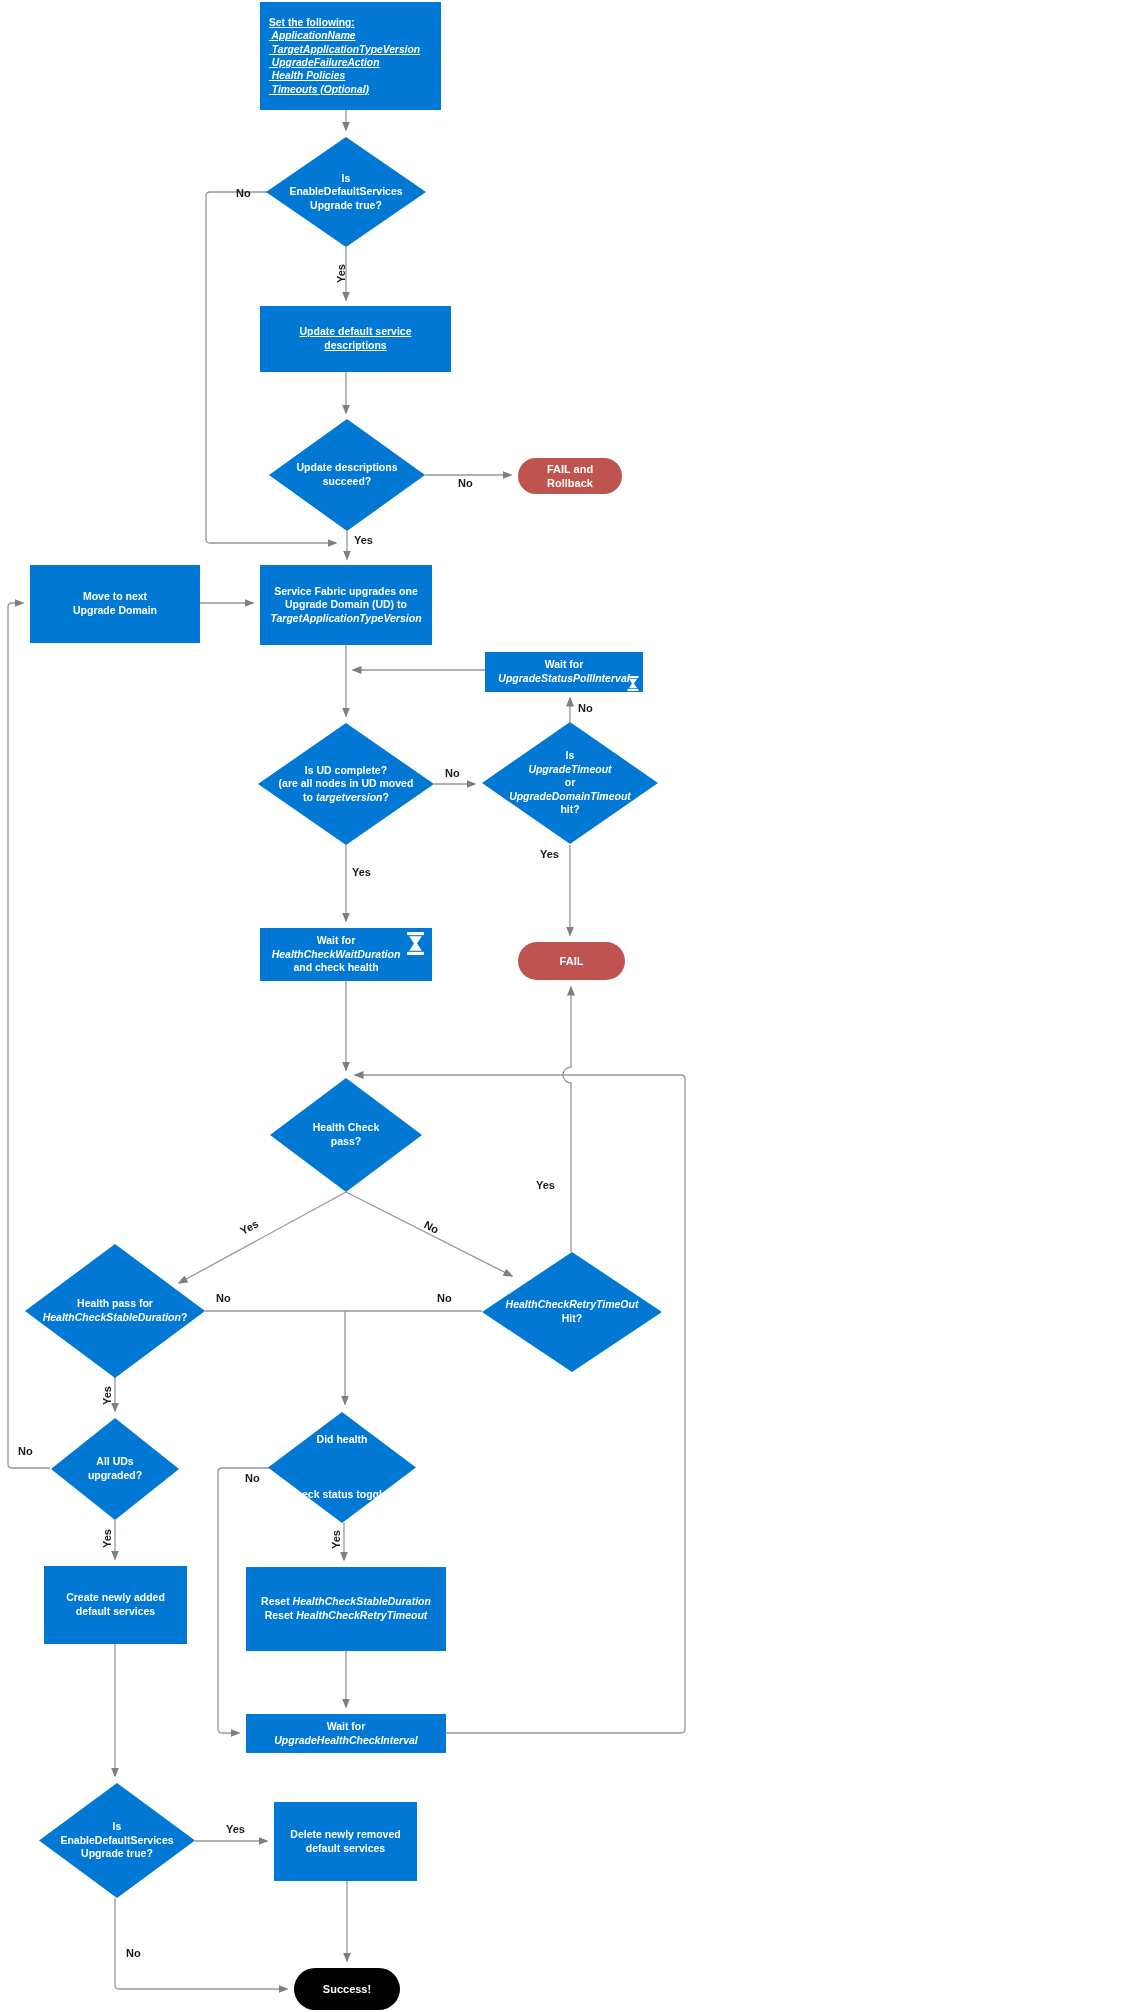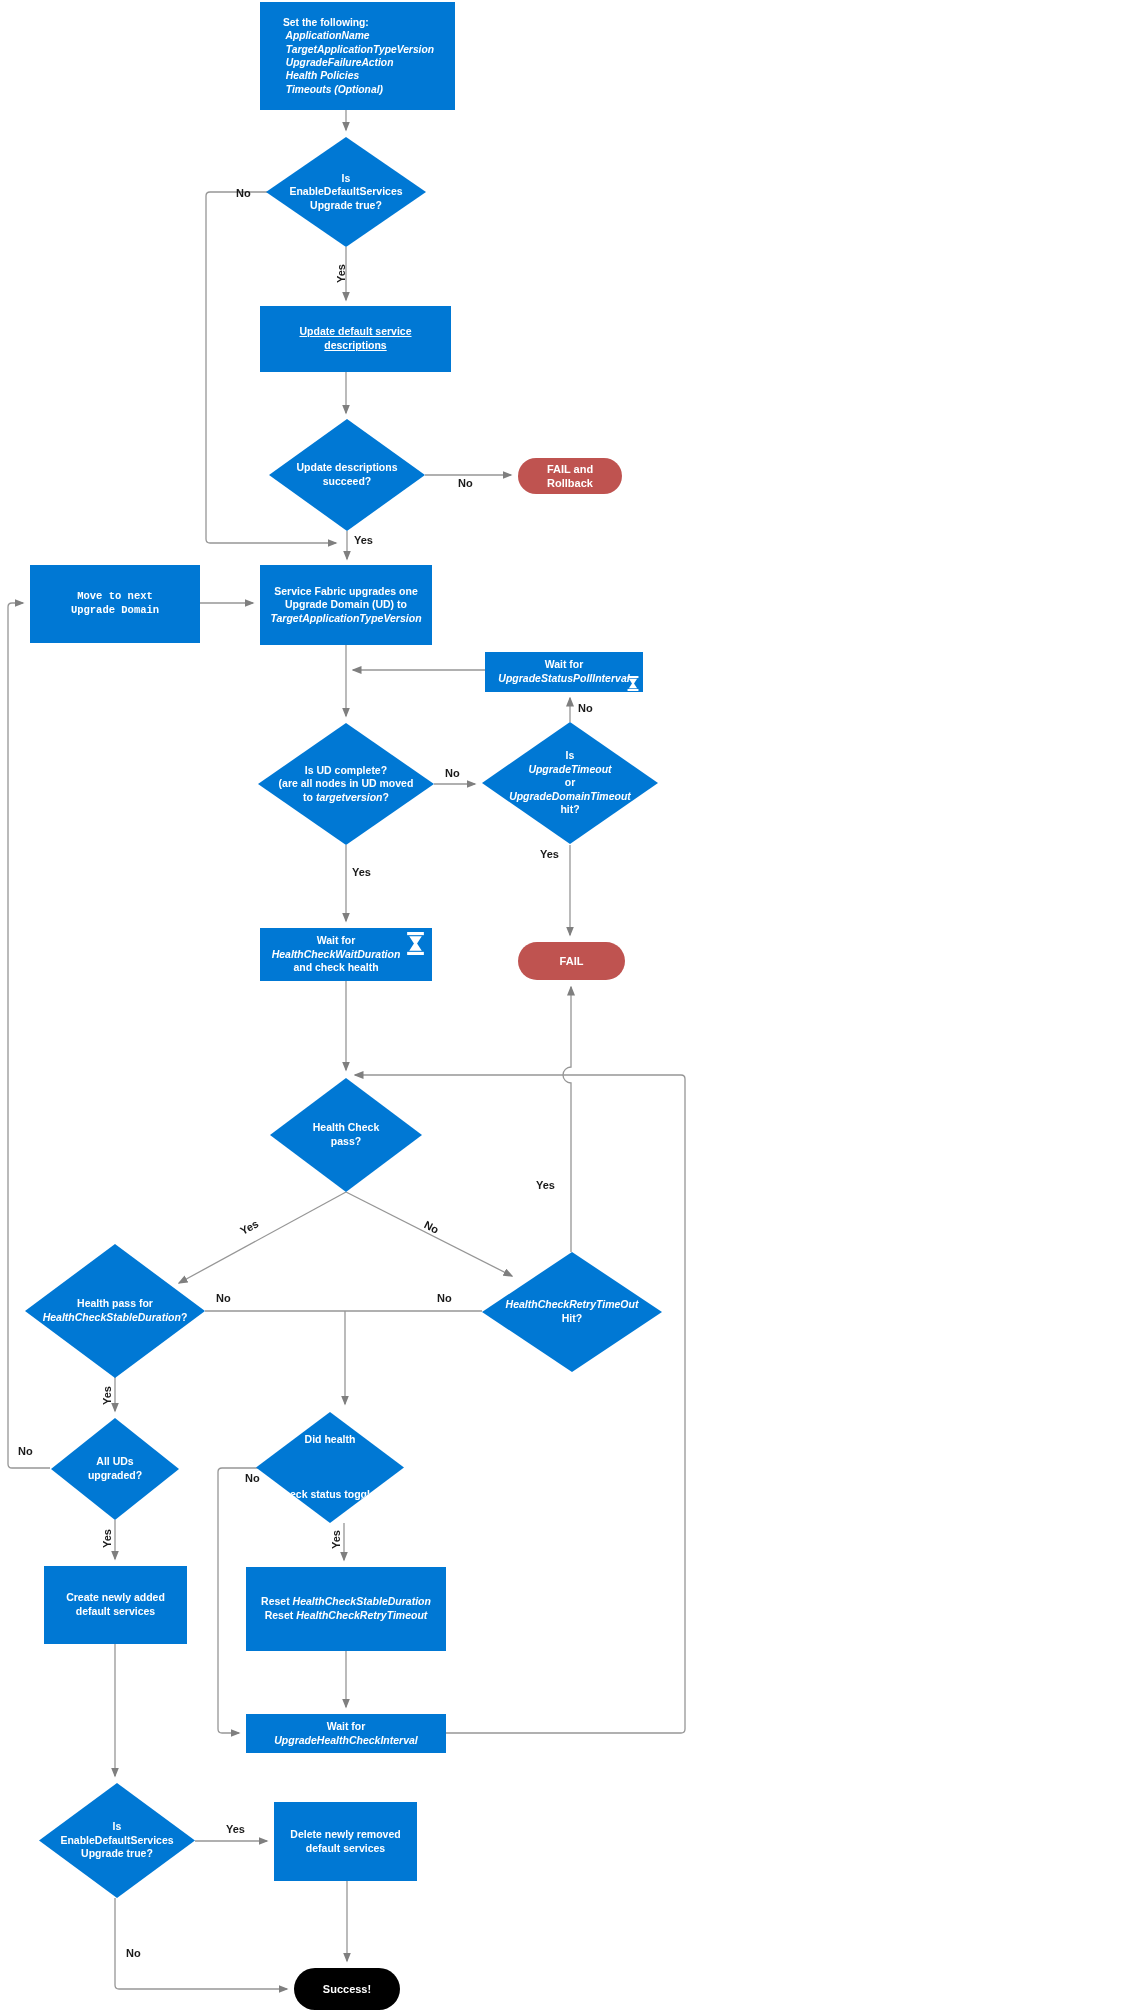--- a/index.html
+++ b/index.html
@@ -10,21 +10,21 @@
   .node{position:absolute;color:#ffffff;font-weight:bold;display:flex;flex-direction:column;
         align-items:center;justify-content:center;text-align:center;
         font-size:10.5px;line-height:1.3;}
   .node > div{white-space:pre;}
   .proc{background:#0078D4;}
   .diamond{background:#0078D4;clip-path:polygon(50% 0,100% 50%,50% 100%,0 50%);}
   .pill{border-radius:999px;font-size:11px;}
   .red{background:#BF5350;}
   .green{background:#000000;}
   .it{font-style:italic;margin-top:39px;}
-  .pleft{align-items:flex-start;text-align:left;padding-left:23px;font-size:10.3px;}
+  .pleft{align-items:flex-start;text-align:left;padding-left:9px;font-size:10.3px;text-decoration:underline;}
   .elabel{position:absolute;color:#1a1a1a;font-weight:bold;font-size:11px;line-height:1;
           white-space:nowrap;}
   .rot90{transform:rotate(-90deg);transform-origin:center;}
   .rotm28{transform:rotate(-28deg);transform-origin:center;}
   .rotp27{transform:rotate(27deg);transform-origin:center;}
   .hg{position:absolute;}
 </style>
 </head>
 <body>
 
@@ -91,21 +91,21 @@
   <div class="node diamond" style="left:269px;top:419px;width:156px;height:112px;">
       <div><span>Update descriptions</span></div>
       <div><span>succeed?</span></div>
     </div>
 
   <div class="node pill red" style="left:518px;top:458px;width:104px;height:36px;">
       <div><span>FAIL and</span></div>
       <div><span>Rollback</span></div>
     </div>
 
-  <div class="node proc" style="left:30px;top:565px;width:170px;height:78px;font-family:Liberation Mono, monospace;">
+  <div class="node proc" style="left:30px;top:565px;width:170px;height:78px;">
       <div><span>Move to next</span></div>
       <div><span>Upgrade Domain</span></div>
     </div>
 
   <div class="node proc" style="left:260px;top:565px;width:172px;height:80px;">
       <div><span>Service Fabric upgrades one</span></div>
       <div><span>Upgrade Domain (UD) to</span></div>
       <div><span class="it">TargetApplicationTypeVersion</span></div>
     </div>
 
@@ -161,21 +161,21 @@
   <div class="node diamond" style="left:482px;top:1252px;width:180px;height:120px;">
       <div><span class="it">HealthCheckRetryTimeOut</span></div>
       <div><span>Hit?</span></div>
     </div>
 
   <div class="node diamond" style="left:51px;top:1418px;width:128px;height:102px;">
       <div><span>All UDs</span></div>
       <div><span>upgraded?</span></div>
     </div>
 
-  <div class="node diamond" style="left:256px;top:1412px;width:148px;height:111px;gap:41px;">
+  <div class="node diamond" style="left:268px;top:1412px;width:148px;height:111px;gap:41px;">
       <div><span>Did health</span></div>
       <div><span>check status toggle?</span></div>
     </div>
 
   <div class="node proc" style="left:44px;top:1566px;width:143px;height:78px;">
       <div><span>Create newly added</span></div>
       <div><span>default services</span></div>
     </div>
 
   <div class="node proc" style="left:246px;top:1567px;width:200px;height:84px;justify-content:center;">

